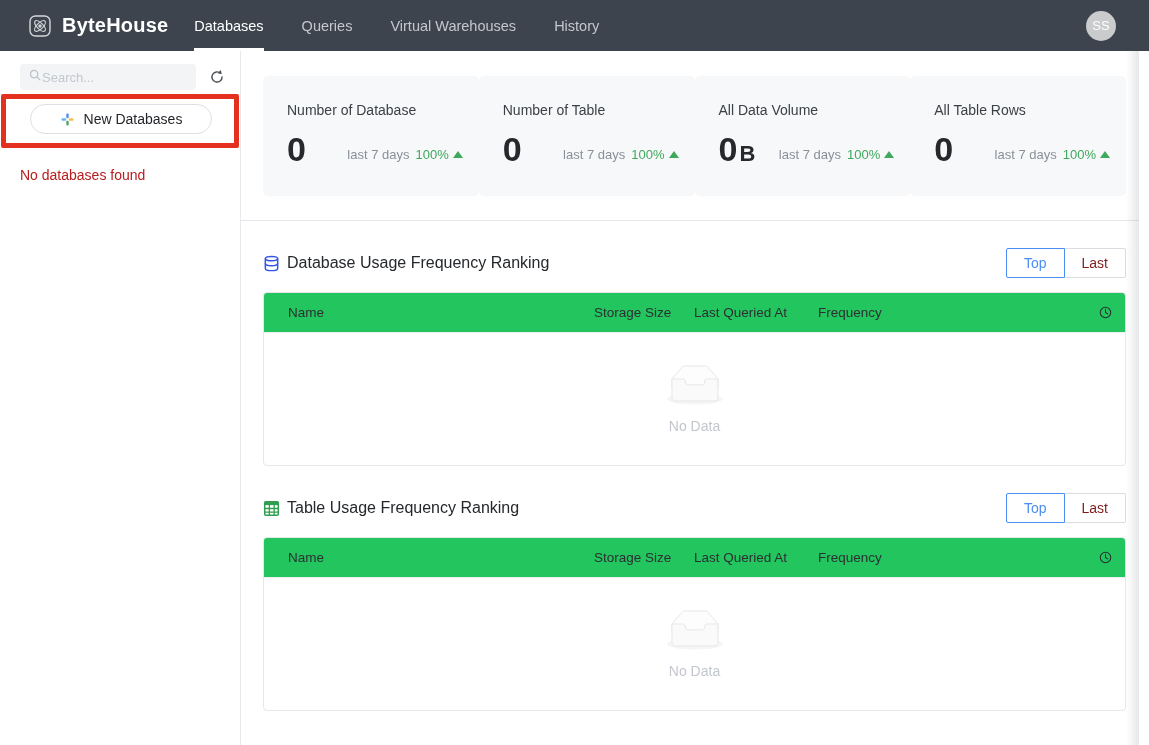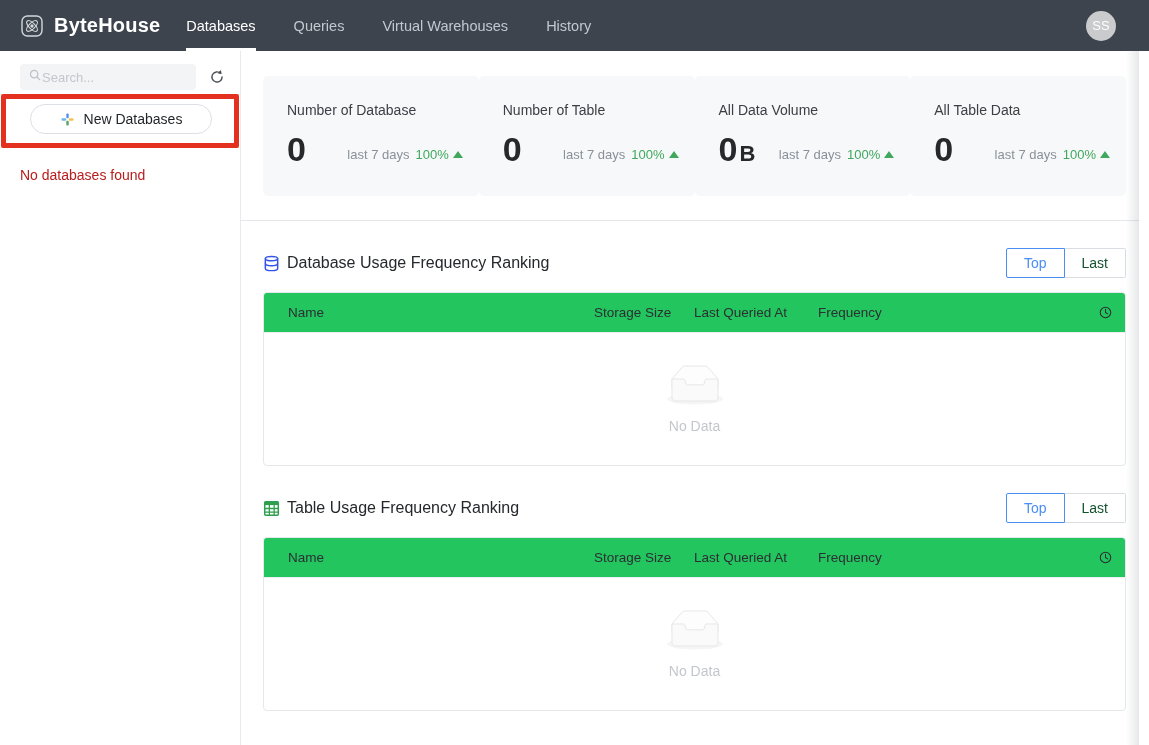--- a/index.html
+++ b/index.html
@@ -2,21 +2,21 @@
 <html><head>
 <meta charset="utf-8">
 <style>
   * { margin:0; padding:0; box-sizing:border-box; }
   html,body { width:1149px; height:745px; overflow:hidden; }
   body { font-family:"Liberation Sans", sans-serif; background:#fff; color:#26282b; position:relative; }
 
   
   .navbar { position:absolute; left:0; top:0; width:1149px; height:51px;
             background:#3d444d; display:flex; align-items:stretch; z-index:5; }
-  .brand { display:flex; align-items:center; padding-left:20px; }
+  .brand { display:flex; align-items:center; padding-left:28px; }
   .brand-logo { width:24px; height:24px; display:flex; align-items:center; }
   .brand-name { color:#fff; font-size:20px; font-weight:bold; margin-left:10px; letter-spacing:.2px; }
   .nav-items { display:flex; margin-left:26px; gap:38px; align-items:stretch; }
   .nav-item { display:flex; align-items:center; color:#c3c8cf; font-size:14.5px; cursor:pointer; position:relative; }
   .nav-item.active { color:#fff; }
   .nav-item.active::after { content:""; position:absolute; left:0; right:0; bottom:0; height:3px; background:#fff; }
   .avatar { margin-left:auto; margin-right:33px; align-self:center; width:30px; height:30px;
             border-radius:50%; background:#c9cbcd; color:#fdfdfd; font-size:13px;
             display:flex; align-items:center; justify-content:center; cursor:pointer; }
 
@@ -51,21 +51,21 @@
   .stat-change { color:#3fa85c; margin-left:6px; }
   .tri-up { width:0; height:0; border-left:5px solid transparent; border-right:5px solid transparent;
             border-bottom:7px solid #3fa85c; margin-left:4px; display:inline-block; }
 
   .main-divider { height:1px; background:#e5e7eb; margin:24px -13px 0 -22px; }
 
   .section-header { display:flex; align-items:center; margin-top:27px; height:30px; }
   .section-title { font-size:16px; color:#25282c; margin-left:7px; }
   .toggle-group { margin-left:auto; display:flex; }
   .toggle-btn { height:30px; padding:0 17px; background:#fff; border:1px solid #d9dce1; font-size:14px;
-                color:#14532d; display:flex; align-items:center; cursor:pointer;
+                color:#7f1d1d; display:flex; align-items:center; cursor:pointer;
                 font-family:"Liberation Sans", sans-serif; }
   .toggle-btn.first { border-radius:2px 0 0 2px; }
   .toggle-btn.last  { border-radius:0 2px 2px 0; border-left:none; }
   .toggle-btn.active { color:#4a8df5; border:1px solid #4a8df5; z-index:1; }
 
   .rank-table { margin-top:14px; border:1px solid #e5e7ea; border-radius:4px; height:174px; overflow:hidden; }
   .thead { height:40px; background:#22c55e; border-bottom:1px solid #eceef1; display:flex; align-items:center;
            font-size:13.5px; color:#2c2f33; padding-left:24px; }
   .col-name { width:306px; }
   .col-storage { width:100px; }
@@ -178,21 +178,21 @@
         <span class="stat-value">0</span>
         <span class="stat-unit">B</span>
         <span class="stat-trend">
           <span>last 7 days</span>
           <span class="stat-change">100%</span>
           <span class="tri-up"></span>
         </span>
       </div>
     </div>
     <div class="stat-card">
-      <div class="stat-title">All Table Data</div>
+      <div class="stat-title">All Table Rows</div>
       <div class="stat-bottom">
         <span class="stat-value">0</span>
         <span class="stat-unit"></span>
         <span class="stat-trend">
           <span>last 7 days</span>
           <span class="stat-change">100%</span>
           <span class="tri-up"></span>
         </span>
       </div>
     </div>

